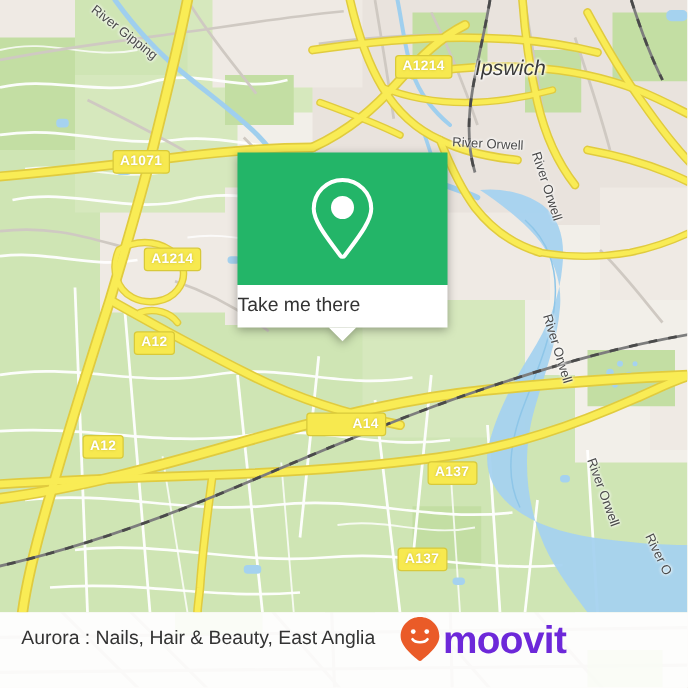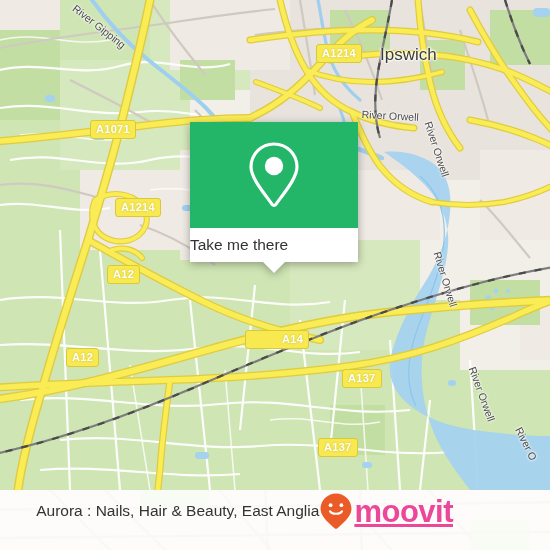--- a/index.html
+++ b/index.html
@@ -121,39 +121,38 @@
     overflow: hidden;
   }
   #footer-texture {
     position: absolute; left:0; top:0; width:550px; height:60px;
     opacity: .14;
   }
   #footer-inner {
     position: relative;
     width: 471px; height: 60px;
     display: flex; align-items: center;
-    justify-content: flex-end;
+    justify-content: space-between;
     padding: 0 18px 18px 17px;
     box-sizing: border-box;
   }
   #footer-title {
     color: #333333;
     font-size: 15.5px;
     white-space: nowrap;
   }
   #brand {
     display: flex; align-items: center; gap: 1px;
   }
   #brand-word {
-    color: #ec4899;
+    color: #6d28d9;
     font-size: 31px;
     font-weight: bold;
     letter-spacing: -0.5px;
     line-height: 31px;
-    text-decoration: underline;
   }
 </style>
 </head>
 <body>
 
 <div id="app">
 
   <div id="map">
 
     <div class="layer">
@@ -350,21 +349,21 @@
           <path d="M-10,455 C60,440 130,415 200,385 C270,355 330,330 390,310
                    C450,290 500,276 560,266"></path>
           <path d="M392,0 C388,24 382,48 378,72 C374,96 374,118 380,138"></path>
           <path d="M505,0 C512,22 520,44 530,64"></path>
         </g>
 
       </g>
     </svg>
 
     <div class="layer">
-      <div class="placelabel" style="left:380px; top:45px;">Ipswich</div>
+      <div class="placelabel" style="left:380px; top:45px;font-style:italic;">Ipswich</div>
 
       <div class="riverlabel" style="left:78px; top:2px; transform:rotate(38deg); transform-origin:left top;">River Gipping</div>
       <div class="riverlabel" style="left:362px; top:108px; transform:rotate(3deg); transform-origin:left top;">River Orwell</div>
       <div class="riverlabel" style="left:434px; top:120px; transform:rotate(72deg); transform-origin:left top;">River Orwell</div>
       <div class="riverlabel" style="left:443px; top:250px; transform:rotate(73deg); transform-origin:left top;">River Orwell</div>
       <div class="riverlabel" style="left:478px; top:365px; transform:rotate(70deg); transform-origin:left top;">River Orwell</div>
       <div class="riverlabel" style="left:524px; top:425px; transform:rotate(64deg); transform-origin:left top;">River O</div>
 
       <div class="shield" style="left:281px; top:44px;">A1214</div>
       <div class="shield" style="left:55px; top:120px;">A1071</div>

